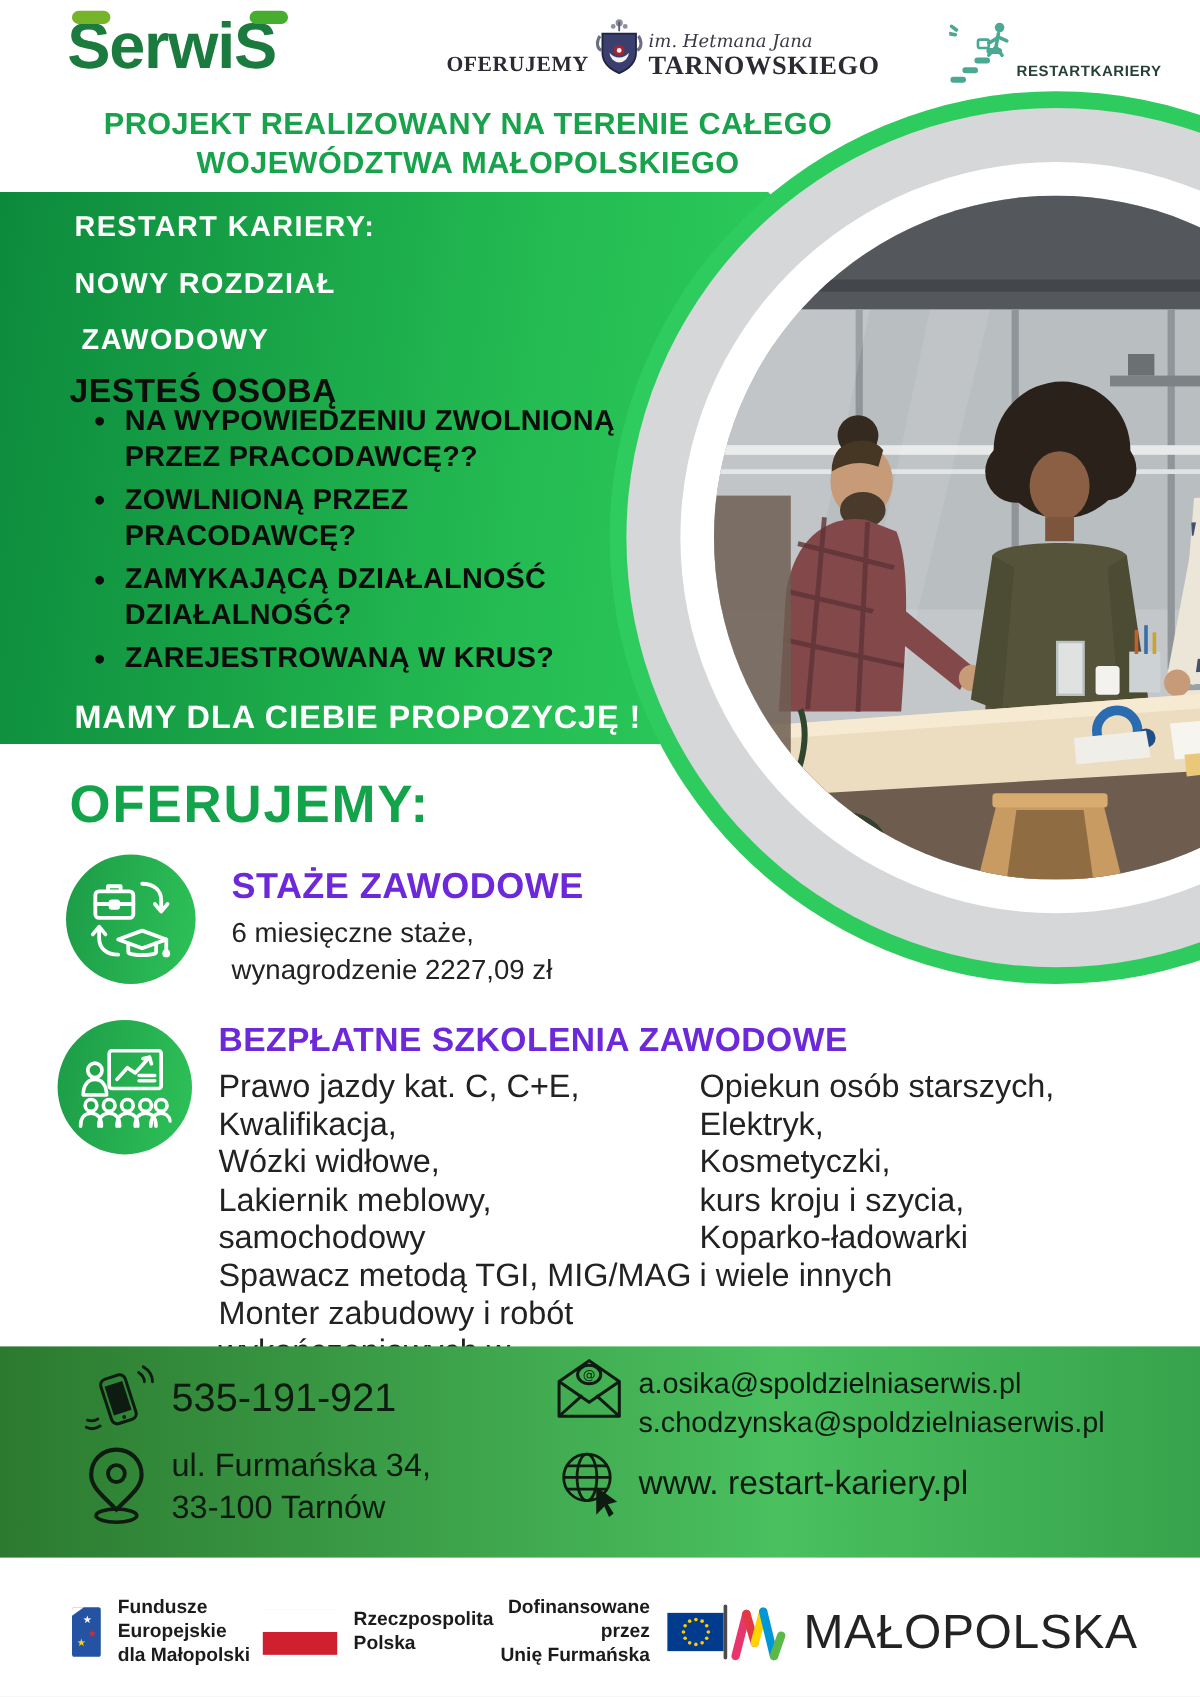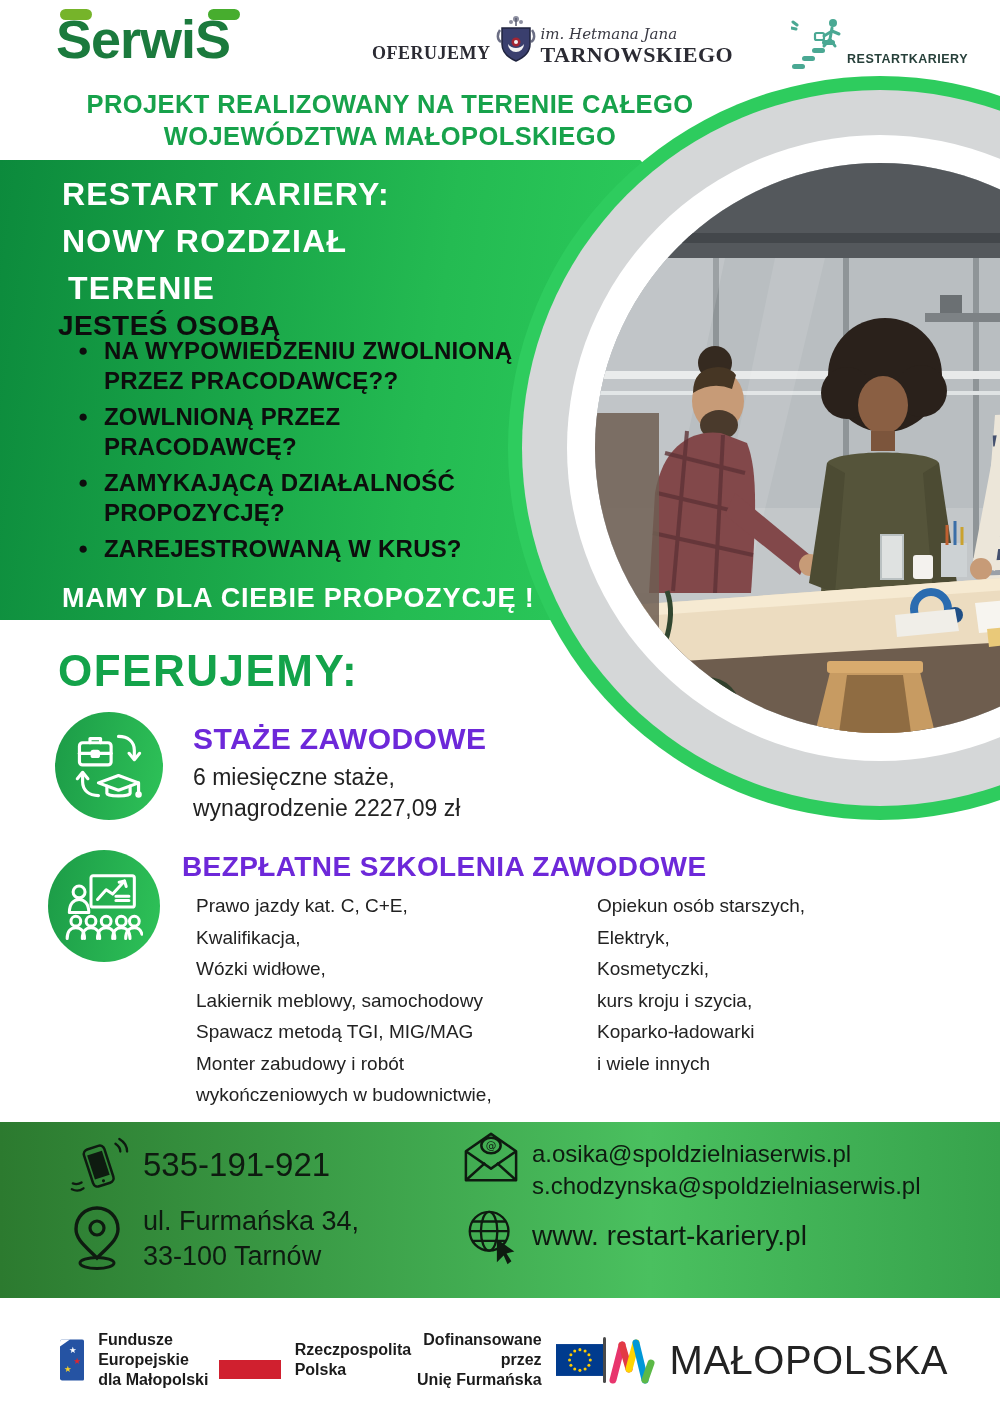--- a/index.html
+++ b/index.html
@@ -35,21 +35,21 @@
   .circle-accent{position:absolute;left:508px;top:76px;width:744px;height:744px;border-radius:50%;
                  background:#2ecc5e;z-index:2;}
   .circle-gray{position:absolute;left:522px;top:90px;width:716px;height:716px;border-radius:50%;
                background:#d5d7d8;z-index:3;}
   .circle-white{position:absolute;left:567px;top:135px;width:626px;height:626px;border-radius:50%;
                 background:#ffffff;z-index:4;}
   .photo{position:absolute;left:595px;top:163px;width:570px;height:570px;border-radius:50%;
          overflow:hidden;z-index:5;background:#c3c7c9;}
   .photo svg{display:block;}
 
-  .ht{position:absolute;color:#ffffff;font-weight:800;font-size:32px;letter-spacing:1.2px;z-index:6;text-align:right;}
+  .ht{position:absolute;color:#ffffff;font-weight:800;font-size:24px;letter-spacing:1.2px;z-index:6;text-align:right;}
   .l1{left:62px;top:176px;}
   .l2{left:62px;top:223px;}
   .l3{left:68px;top:270px;}
   .hero-sub{position:absolute;left:58px;top:310px;color:#0d0d0d;font-weight:800;font-size:28px;letter-spacing:.4px;z-index:6;}
   .hero-bullets{position:absolute;left:78px;top:336px;width:500px;z-index:6;}
   .bitem{display:flex;margin-bottom:6px;}
   .dot{width:26px;color:#0d0d0d;font-size:17px;line-height:30px;}
   .btxt{flex:1;}
   .bl{display:block;color:#0d0d0d;font-weight:800;font-size:24px;line-height:30px;letter-spacing:.2px;}
   .hero-cta{position:absolute;left:62px;top:583px;color:#ffffff;font-weight:800;font-size:27px;letter-spacing:.8px;z-index:6;}
@@ -61,21 +61,21 @@
   .oi2{left:48px;top:850px;width:112px;height:112px;}
   .offer-title{position:absolute;color:#6d28d9;font-weight:800;letter-spacing:.4px;}
   .ot1{left:193px;top:722px;font-size:30px;}
   .ot2{left:182px;top:851px;font-size:28px;}
   .offer-line{position:absolute;color:#222222;font-size:23px;}
   .ol1a{left:193px;top:764px;}
   .ol1b{left:193px;top:795px;}
   .col{position:absolute;top:890px;}
   .colL{left:182px;width:400px;}
   .colR{left:583px;width:360px;}
-  .col div{color:#222222;font-size:19px;line-height:31.5px;margin-left:14px;}
+  .col div{color:#222222;font-size:27px;line-height:31.5px;}
 
   
   .contact-band{position:absolute;left:0;top:1122px;width:1000px;height:176px;
                 background:linear-gradient(90deg,#2c7a2f,#4ac05f 65%,#37a34c);}
   .ci{position:absolute;}
   .ci svg{display:block;}
   .phone-pos{left:68px;top:1136px;}
   .pin-pos{left:66px;top:1202px;}
   .mail-pos{left:458px;top:1130px;}
   .globe-pos{left:462px;top:1206px;}
@@ -259,21 +259,21 @@
       <circle cx="112" cy="548" r="34" fill="#2b3f2a" opacity="0.92"></circle>
       <circle cx="24" cy="556" r="30" fill="#37512f" opacity="0.92"></circle>
       <path d="M70 480 q10 -30 2 -52" stroke="#31462f" stroke-width="5" fill="none"></path>
 
       <rect x="0" y="250" width="64" height="320" fill="#6e5e52" opacity="0.85"></rect>
     </svg>
   </div>
 
   <div class="ht l1">RESTART KARIERY:</div>
   <div class="ht l2">NOWY ROZDZIAŁ</div>
-  <div class="ht l3">TERENIE</div>
+  <div class="ht l3">ZAWODOWY</div>
   <div class="hero-sub">JESTEŚ OSOBĄ</div>
 
   <div class="hero-bullets">
     <div class="bitem">
       <span class="dot">●</span>
       <span class="btxt">
         <span class="bl">NA WYPOWIEDZENIU ZWOLNIONĄ</span>
         <span class="bl">PRZEZ PRACODAWCĘ??</span>
       </span>
     </div>
@@ -281,21 +281,21 @@
       <span class="dot">●</span>
       <span class="btxt">
         <span class="bl">ZOWLNIONĄ PRZEZ</span>
         <span class="bl">PRACODAWCĘ?</span>
       </span>
     </div>
     <div class="bitem">
       <span class="dot">●</span>
       <span class="btxt">
         <span class="bl">ZAMYKAJĄCĄ DZIAŁALNOŚĆ</span>
-        <span class="bl">PROPOZYCJĘ?</span>
+        <span class="bl">DZIAŁALNOŚĆ?</span>
       </span>
     </div>
     <div class="bitem">
       <span class="dot">●</span>
       <span class="btxt">
         <span class="bl">ZAREJESTROWANĄ W KRUS?</span>
       </span>
     </div>
   </div>
 

